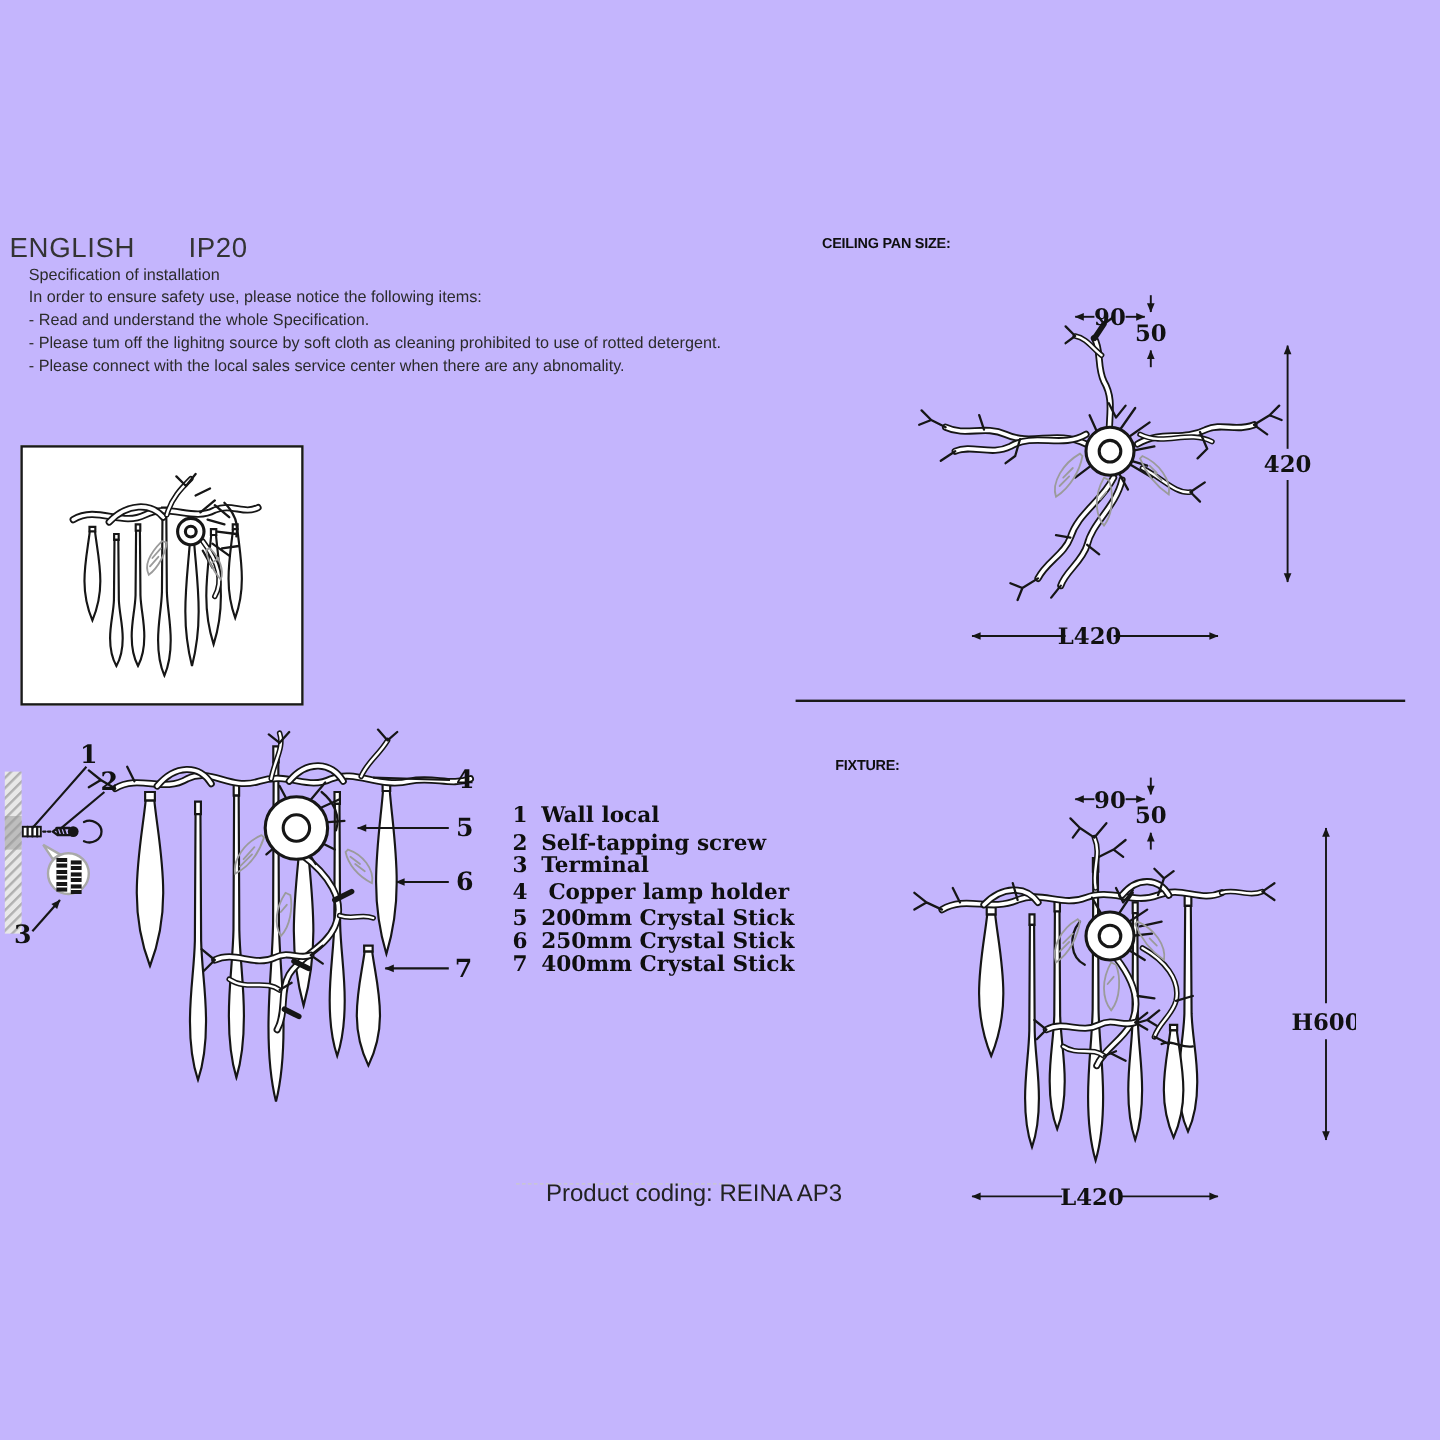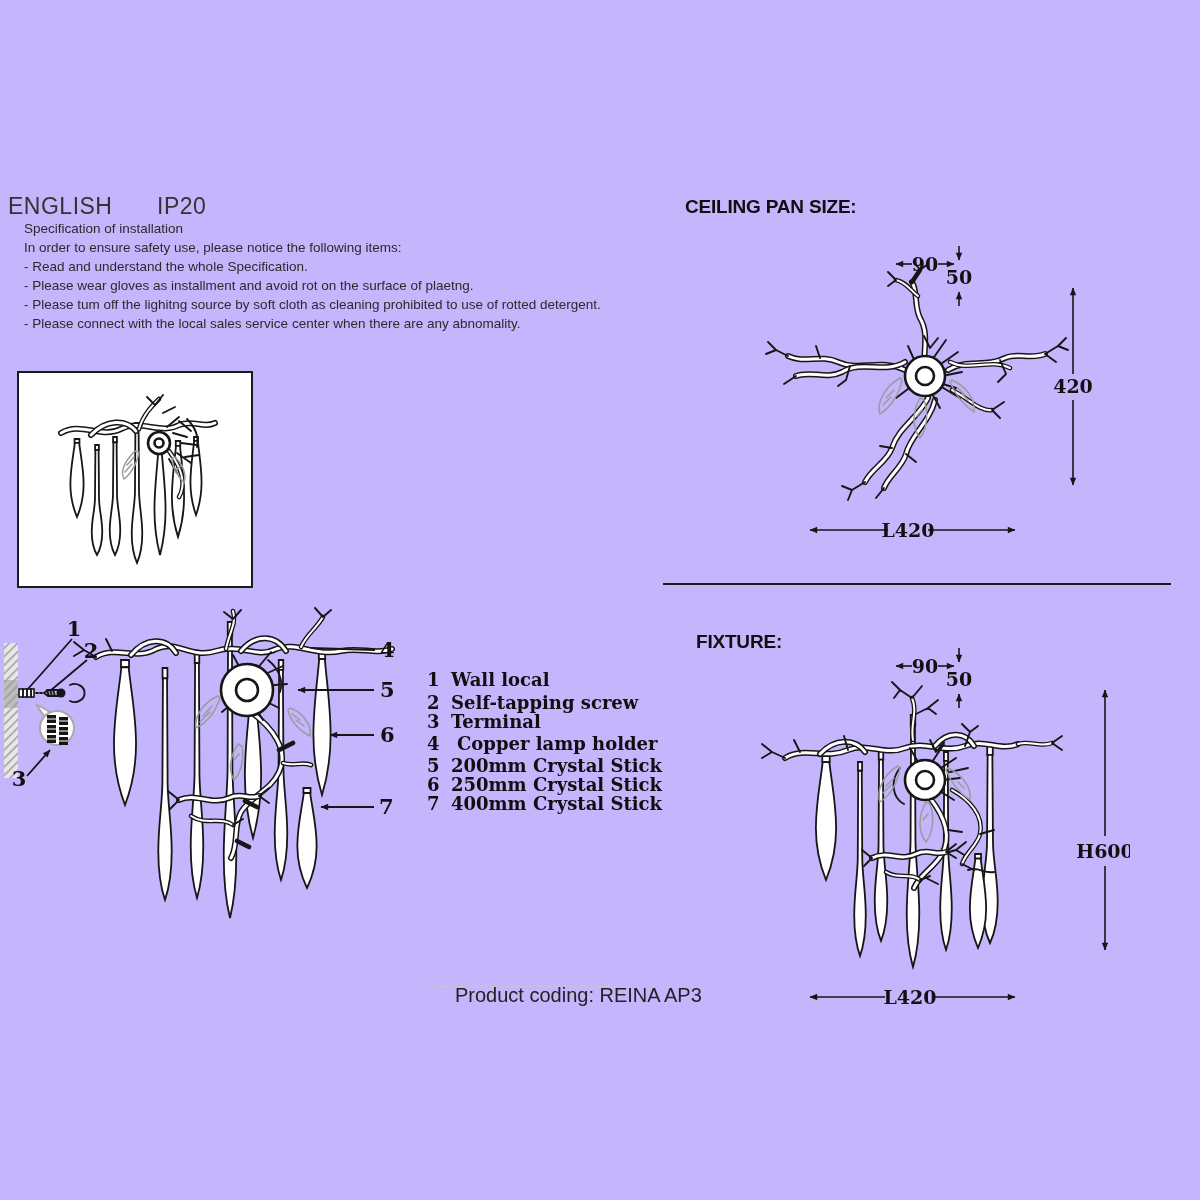--- a/index.html
+++ b/index.html
@@ -3,21 +3,21 @@
 <meta charset="utf-8">
 <style>
   html,body{margin:0;padding:0;background:#fff;}
   .page{position:relative;width:1200px;height:1200px;background:#c4b5fd;overflow:hidden;
         font-family:"Liberation Sans",sans-serif;color:#2b2b2b;}
   .abs{position:absolute;}
   .hdr{font-size:23px;color:#333;letter-spacing:.5px;}
   .spec{font-size:13.5px;line-height:19px;color:#2b2b2b;white-space:nowrap;}
   .spec .t{margin:0;}
   .thumb-box{border:2px solid #1a1a1a;background:#fff;}
-  .sect-title{font-size:19px;font-weight:bold;color:#0f0f0f;font-family:"Liberation Sans",sans-serif;letter-spacing:-0.2px;}
+  .sect-title{font-size:12px;font-weight:bold;color:#0f0f0f;font-family:"Liberation Sans",sans-serif;letter-spacing:-0.2px;}
   .parts{font-family:"DejaVu Serif",serif;font-weight:bold;font-size:18px;color:#0f0f0f;line-height:19px;white-space:nowrap;}
   .parts .num{display:inline-block;width:24px;}
   .prod{font-size:20px;color:#222;}
   .divider{background:#1a1a1a;}
   .artifact{border-top:1px dashed #c9c9c9;}
   
   .bo{fill:none;stroke:#161616;stroke-width:6;stroke-linecap:round;stroke-linejoin:round;}
   .bi{fill:none;stroke:#fff;stroke-width:3;stroke-linecap:round;stroke-linejoin:round;}
   .to{fill:none;stroke:#161616;stroke-width:4.6;stroke-linecap:round;stroke-linejoin:round;}
   .ti{fill:none;stroke:#fff;stroke-width:2;stroke-linecap:round;stroke-linejoin:round;}
@@ -58,21 +58,20 @@
     </defs>
   </svg>
 
   <div class="abs hdr" style="left:8px;top:193px;">ENGLISH</div>
   <div class="abs hdr" style="left:157px;top:193px;">IP20</div>
 
   <div class="abs spec" style="left:8px;top:219px;margin-left:16px;">
     <div class="t">Specification of installation</div>
     <div class="t">In order to ensure safety use, please notice the following items:</div>
     <div class="t">- Read and understand the whole Specification.</div>
-    <div class="t">- Please wear gloves as installment and avoid rot on the surface of plaetng.</div>
     <div class="t">- Please tum off the lighitng source by soft cloth as cleaning prohibited to use of rotted detergent.</div>
     <div class="t">- Please connect with the local sales service center when there are any abnomality.</div>
   </div>
 
   <div class="abs thumb-box" style="left:17px;top:371px;width:232px;height:213px;">
     <svg width="232" height="213" viewBox="0 0 232 213">
       <g>
         <use href="#dropA" transform="translate(58,66) scale(0.87,0.78)"></use>
         <use href="#dropB" transform="translate(78,72) scale(0.73,1.10)"></use>
         <use href="#dropB" transform="translate(96,64) scale(0.73,1.18)"></use>

